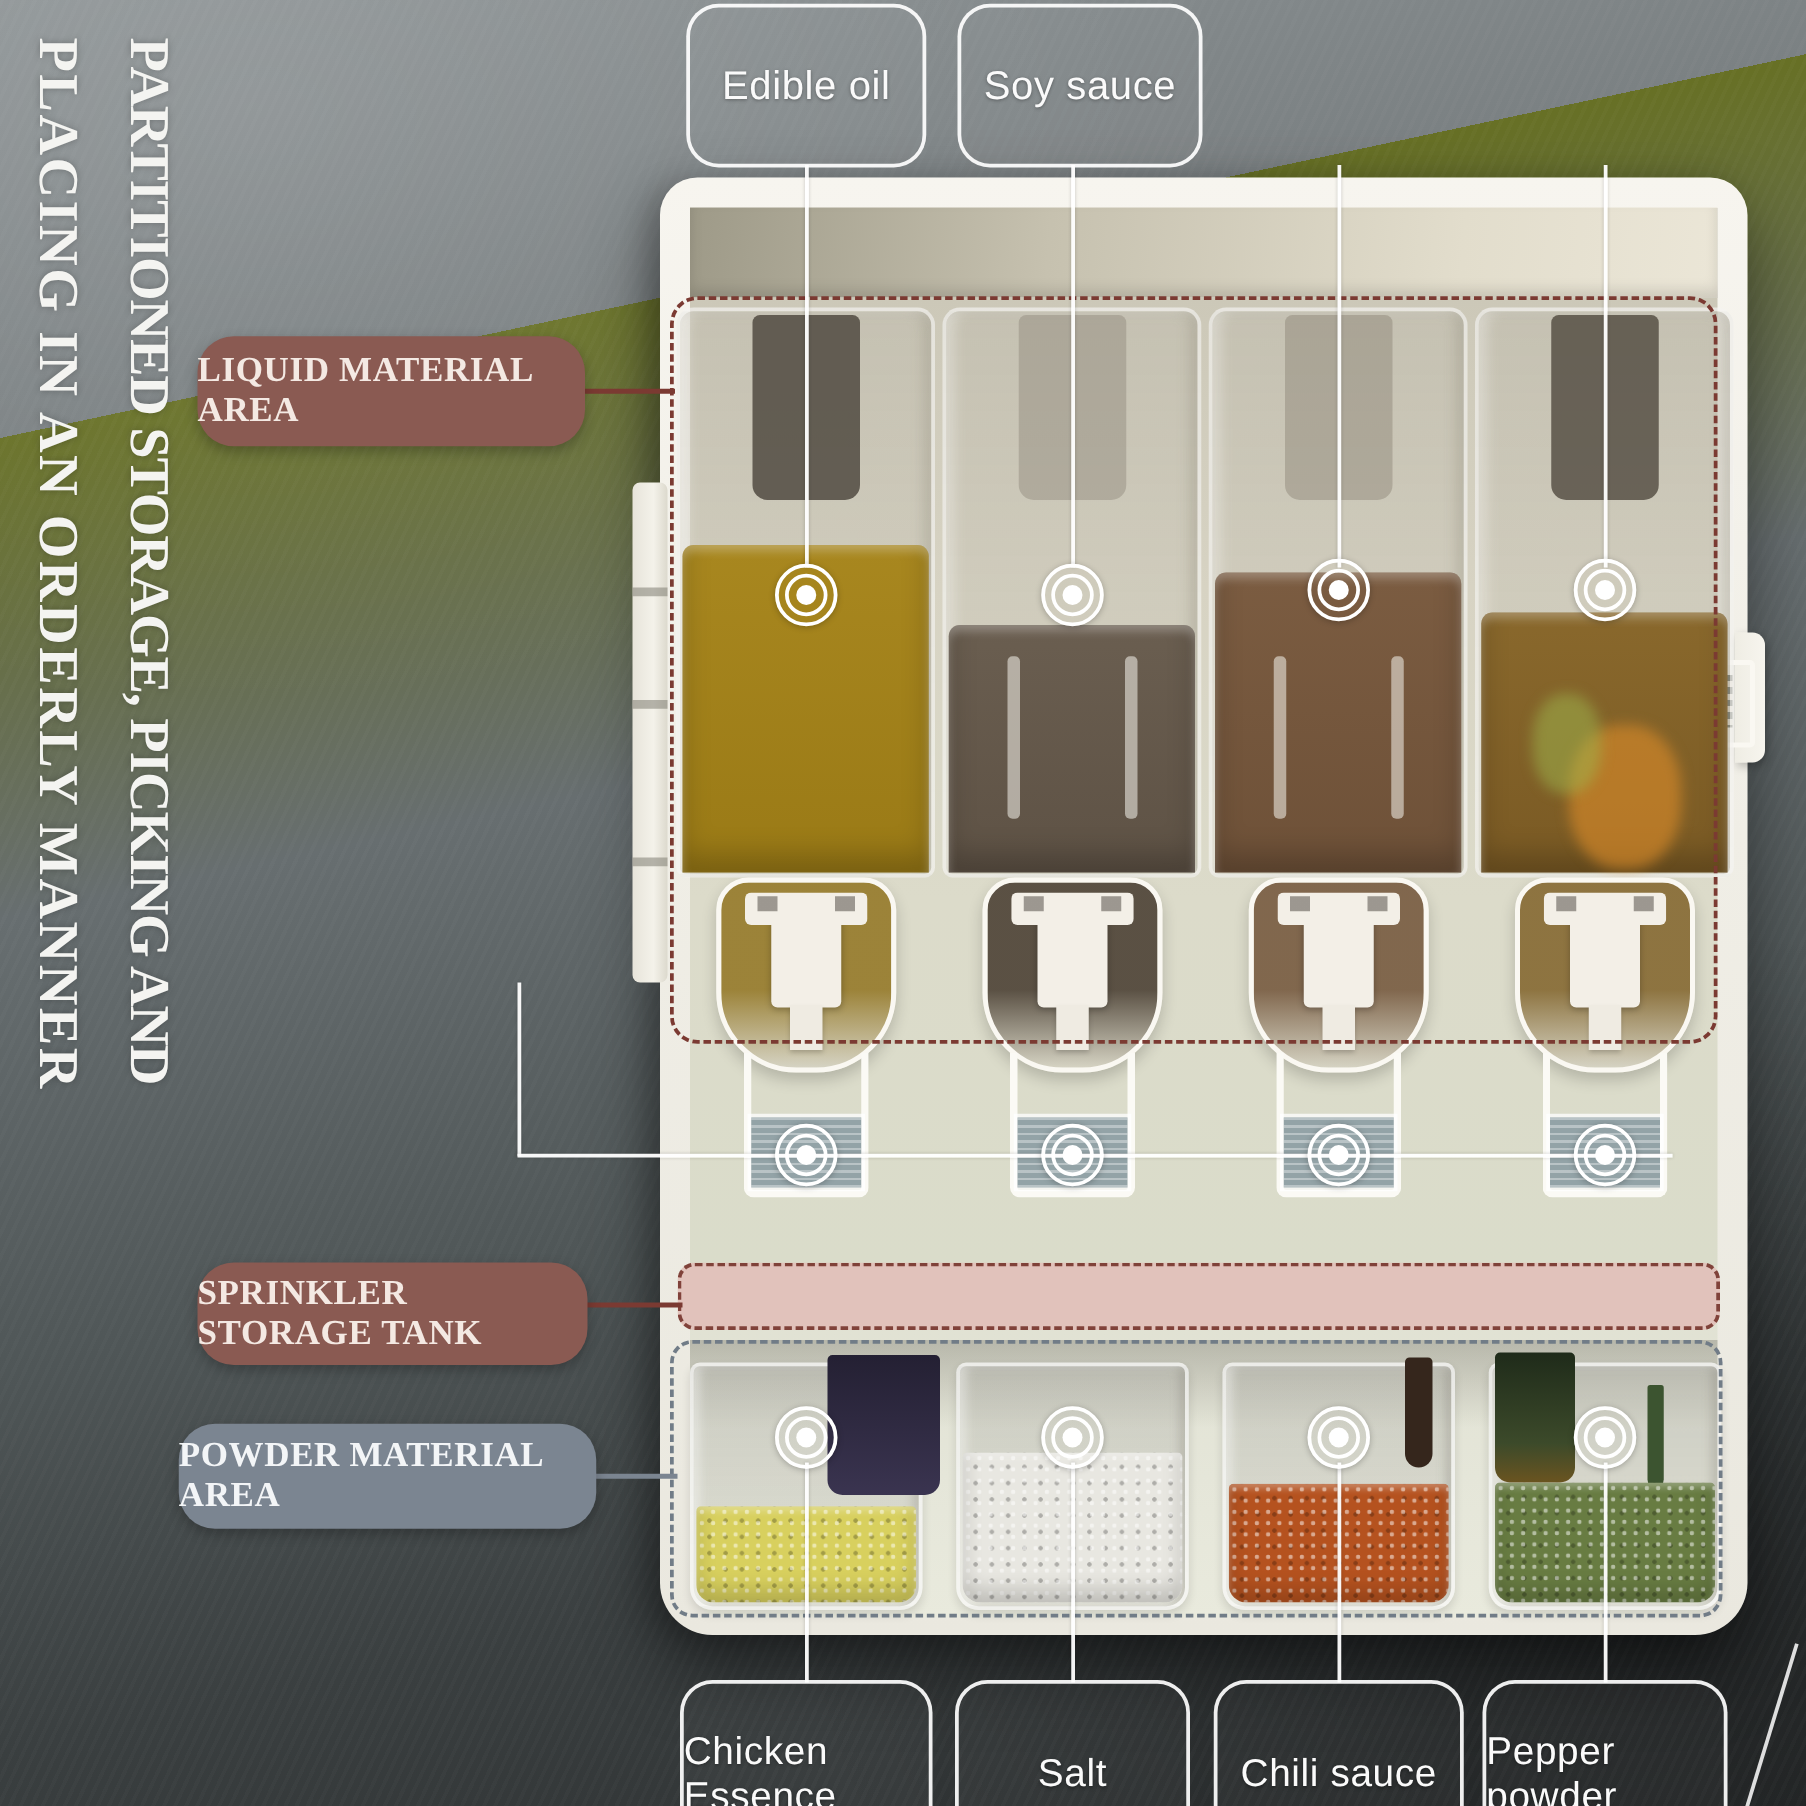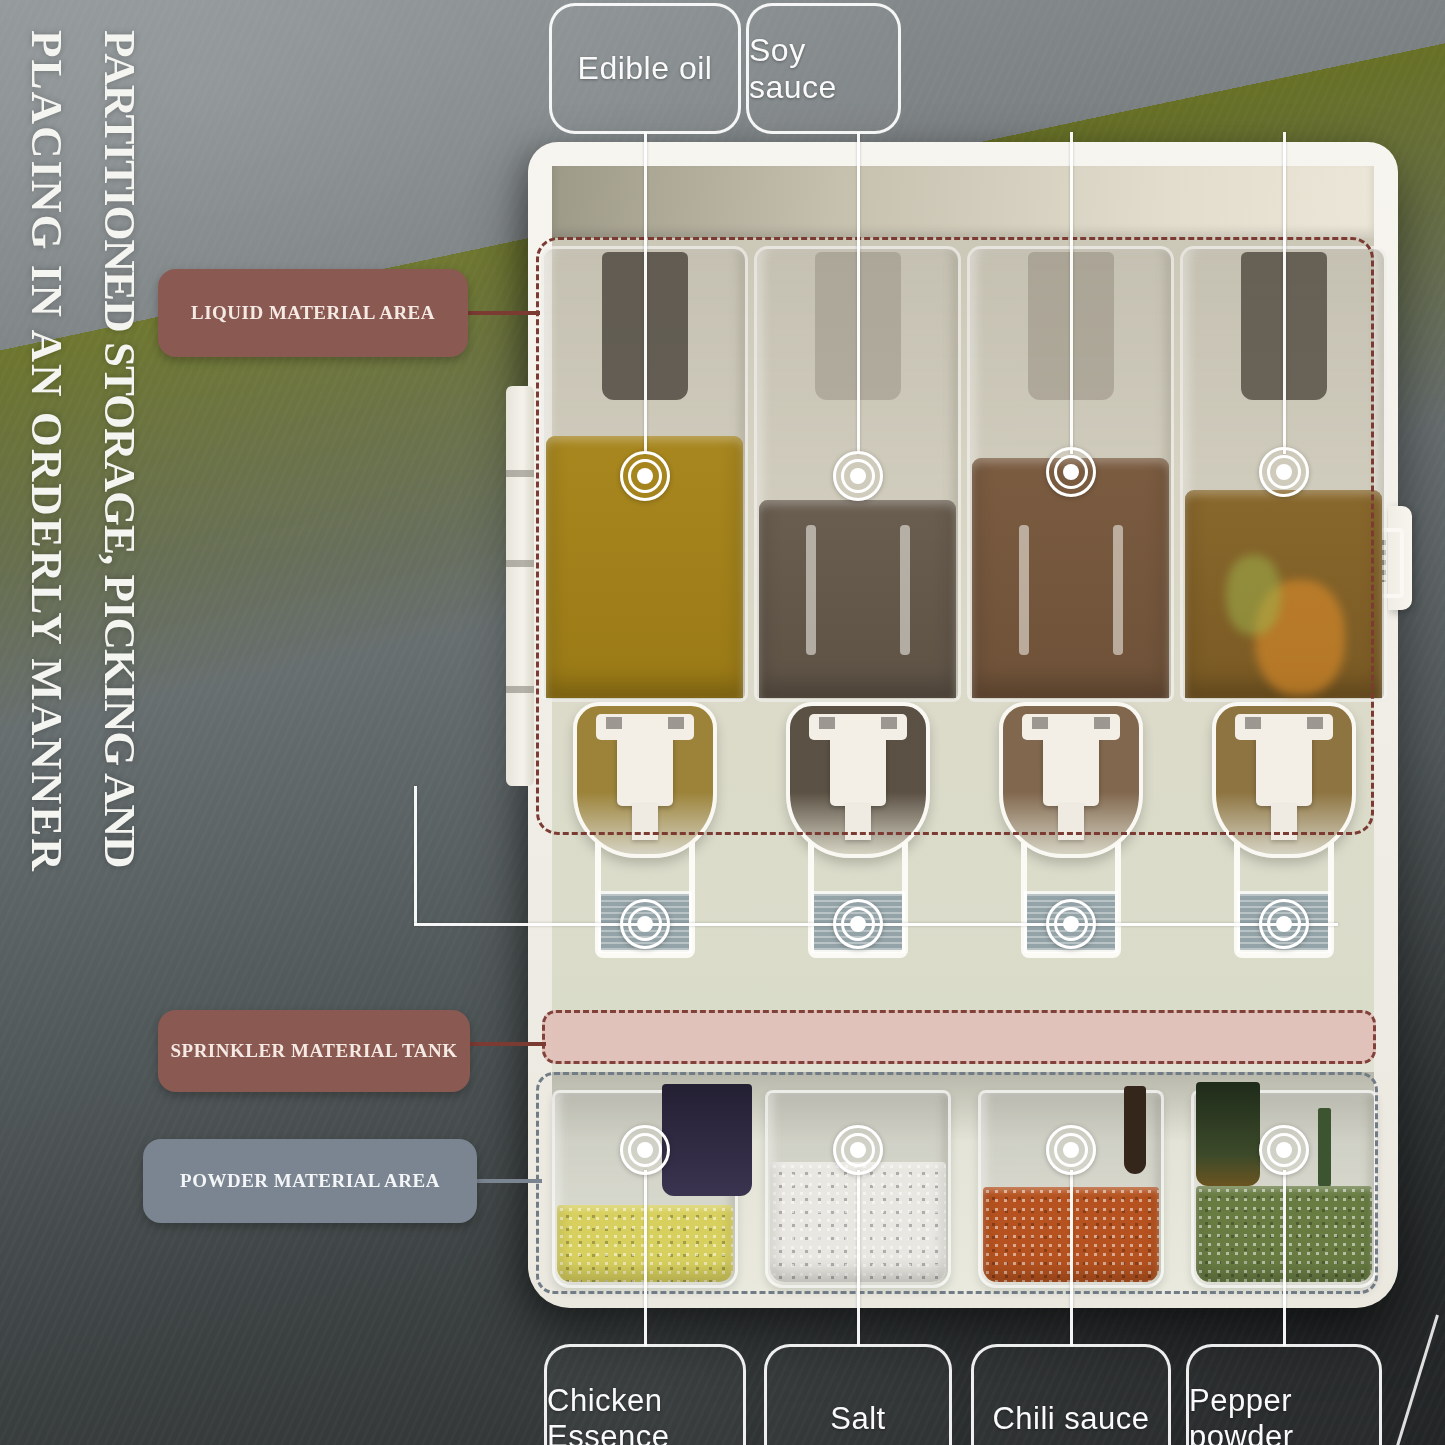--- a/index.html
+++ b/index.html
@@ -98,23 +98,23 @@
     transform:translate(-50%,-50%);box-shadow:0 1px 5px rgba(0,0,0,.25);}
   .tgt::before{content:"";position:absolute;inset:5px;border:3px solid #fff;border-radius:50%;}
   .tgt::after{content:"";position:absolute;inset:14px;background:#fff;border-radius:50%;}
   
   .toplab,.botlab{position:absolute;box-sizing:border-box;border:3px solid rgba(255,255,255,.92);
     border-radius:26px;display:flex;align-items:center;justify-content:center;
     color:#fafafa;font-size:32px;letter-spacing:.5px;background:rgba(255,255,255,.03);
     text-shadow:0 1px 3px rgba(0,0,0,.35);}
   .toplab{top:3px;height:131px;}
   .botlab{top:1344px;height:150px;font-size:31px;}
-  .callout{position:absolute;box-sizing:border-box;border-radius:18px;display:flex;align-items:center;
+  .callout{position:absolute;box-sizing:border-box;border-radius:29px;display:flex;align-items:center;
     justify-content:center;font-family:"Liberation Serif","DejaVu Serif",serif;font-weight:700;
-    font-size:19px;letter-spacing:.5px;box-shadow:0 4px 10px rgba(0,0,0,.25);}
+    font-size:28px;letter-spacing:.5px;box-shadow:0 4px 10px rgba(0,0,0,.25);}
   .callout.maroon{background:var(--liquid-label-bg);color:#f4e9e3;}
   .callout.white{background:#fdfdfb;color:#141414;}
   .callout.gray{background:var(--powder-label-bg);color:#f3f5f7;}
   .diag{position:absolute;width:3px;background:rgba(255,255,255,.85);transform-origin:top center;}
 </style>
 </head>
 <body>
 
 <div id="canvas">
   <div class="bg"></div>
@@ -229,41 +229,41 @@
   <div class="tgt" style="left:1071px;top:924px"></div>
   <div class="tgt" style="left:1284px;top:924px"></div>
   <div class="tgt" style="left:645px;top:1150px"></div>
   <div class="tgt" style="left:858px;top:1150px"></div>
   <div class="tgt" style="left:1071px;top:1150px"></div>
   <div class="tgt" style="left:1284px;top:1150px"></div>
 
   <div class="toplab" style="left:549px;width:192px">
     <span>Edible oil</span>
     </div>
-  <div class="toplab" style="left:746px;width:155px">
+  <div class="toplab" style="left:766px;width:196px">
     <span>Soy sauce</span>
     </div>
 
   <div class="botlab" style="left:544px;width:202px">
     <span>Chicken Essence</span>
     </div>
   <div class="botlab" style="left:764px;width:188px">
     <span>Salt</span>
     </div>
   <div class="botlab" style="left:971px;width:200px">
     <span>Chili sauce</span>
     </div>
   <div class="botlab" style="left:1186px;width:196px">
     <span>Pepper powder</span>
     </div>
 
   <div class="callout maroon" style="left:158px;top:269px;width:310px;height:88px">
     <span>LIQUID MATERIAL AREA</span>
     </div>
   <div class="callout maroon" style="left:158px;top:1010px;width:312px;height:82px">
-    <span>SPRINKLER MATERIAL TANK</span>
+    <span>SPRINKLER STORAGE TANK</span>
     </div>
   <div class="callout gray" style="left:143px;top:1139px;width:334px;height:84px">
     <span>POWDER MATERIAL AREA</span>
     </div>
 
   <div class="diag" style="left:1436px;top:1315px;height:140px;transform:rotate(17deg)"></div>
 </div>
 
 </body></html>

